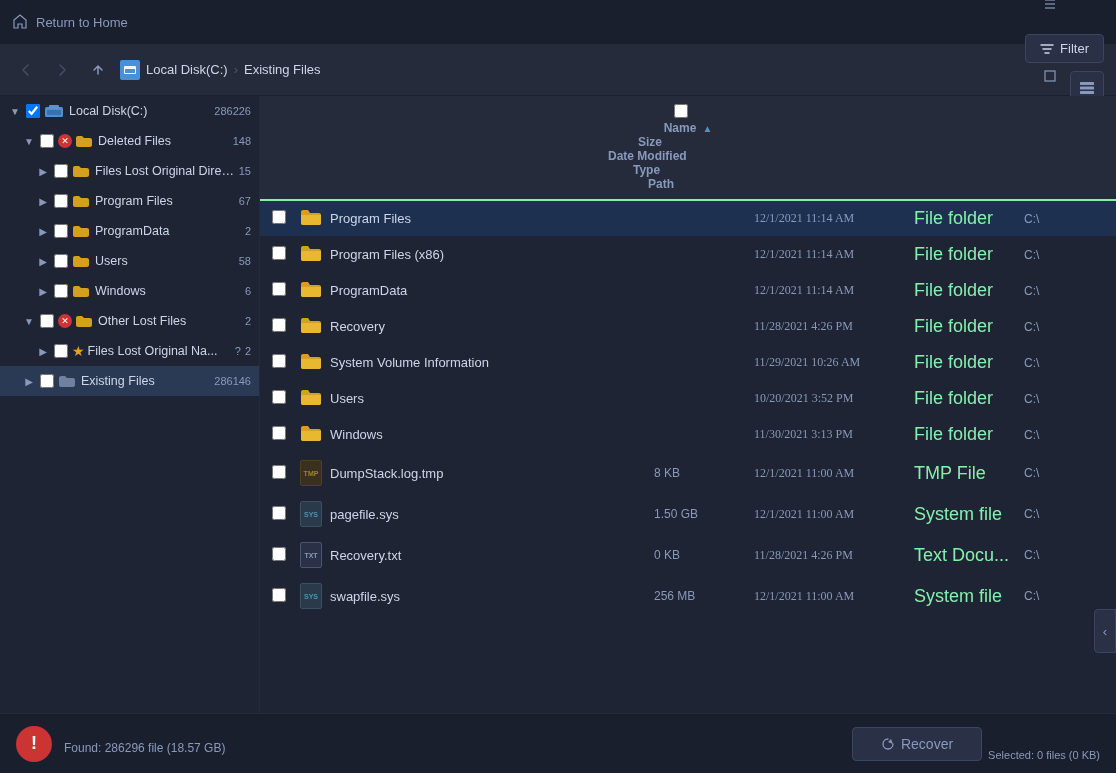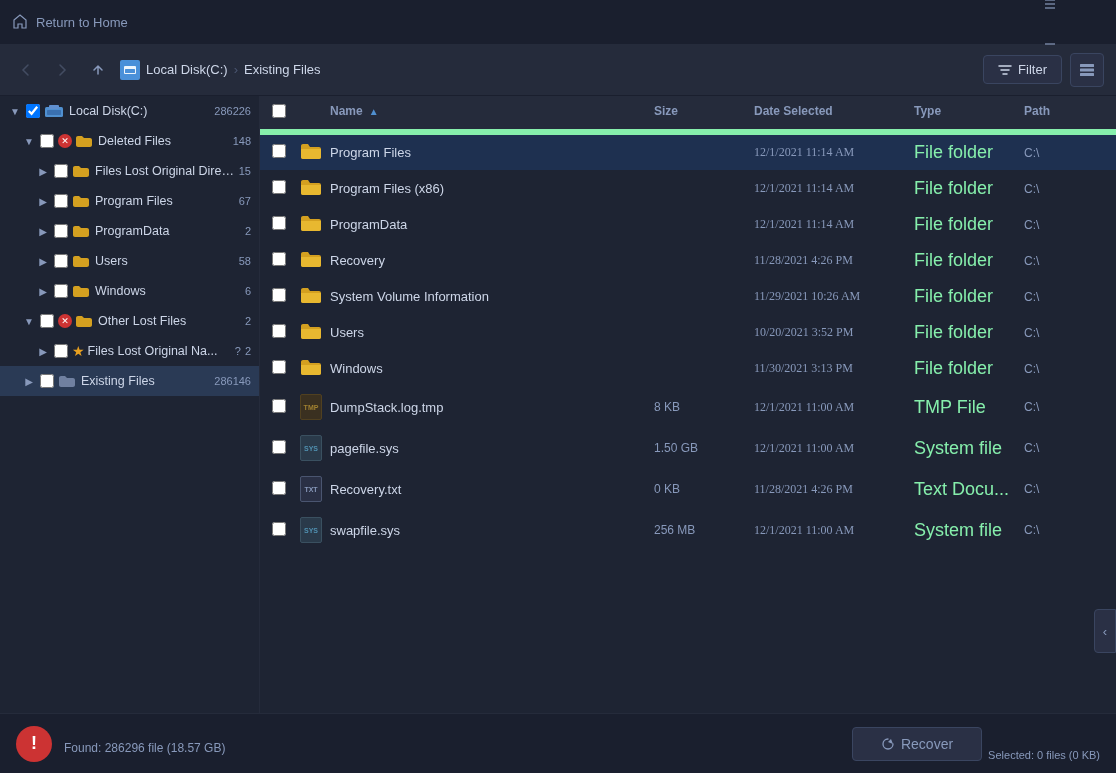--- a/index.html
+++ b/index.html
@@ -16,21 +16,21 @@
 
     
     .nav-bar { display: flex; align-items: center; background: #252b3b; height: 52px; padding: 0 12px; gap: 8px; border-bottom: 1px solid #1a1f2e; }
     .nav-btn { width: 28px; height: 28px; background: transparent; border: none; color: #8899bb; cursor: pointer; display: flex; align-items: center; justify-content: center; border-radius: 4px; }
     .nav-btn:disabled { opacity: 0.3; cursor: default; }
     .breadcrumb { display: flex; align-items: center; gap: 6px; flex: 1; }
     .breadcrumb-icon { width: 20px; height: 20px; background: #4a90d9; border-radius: 2px; display: flex; align-items: center; justify-content: center; font-size: 11px; color: white; }
     .breadcrumb-text { color: #cdd6e8; font-size: 13px; }
     .breadcrumb-sep { color: #4a5570; }
     .breadcrumb-current { color: #cdd6e8; font-weight: 500; }
-    .nav-actions { display: flex; align-items: center; gap: 8px; }
+    .nav-actions { display: flex; align-items: flex-end; gap: 8px; flex-direction: column; }
     .filter-btn { display: flex; align-items: center; gap: 6px; background: #2a3045; border: 1px solid #3a4560; color: #cdd6e8; padding: 6px 14px; border-radius: 4px; cursor: pointer; font-size: 13px; }
     .view-btn { width: 34px; height: 34px; background: #2a3045; border: 1px solid #3a4560; color: #cdd6e8; border-radius: 4px; cursor: pointer; display: flex; align-items: center; justify-content: center; }
     .search-box { display: flex; align-items: center; background: #2a3045; border: 1px solid #3a4560; border-radius: 4px; padding: 6px 10px; gap: 8px; width: 220px; }
     .search-box input { background: transparent; border: none; color: #cdd6e8; font-size: 13px; outline: none; width: 100%; }
     .search-box input::placeholder { color: #5a6580; }
 
     
     .main { display: flex; height: calc(773px - 44px - 52px - 60px); }
 
     
@@ -47,21 +47,21 @@
     .tree-label { flex: 1; font-size: 12.5px; color: #cdd6e8; white-space: nowrap; overflow: hidden; text-overflow: ellipsis; }
     .tree-count { font-size: 11px; color: #8899bb; margin-left: 4px; flex-shrink: 0; }
     .badge-red { width: 14px; height: 14px; background: #cc3333; border-radius: 50%; display: inline-flex; align-items: center; justify-content: center; font-size: 9px; color: white; margin-right: 3px; flex-shrink: 0; }
     .badge-star { color: #e8a020; font-size: 14px; margin-right: 3px; }
     .badge-help { color: #8899bb; font-size: 11px; margin-left: 3px; }
 
     
     .content { flex: 1; background: #1e2433; overflow: hidden; display: flex; flex-direction: column; }
 
     
-    .table-header { display: flex; align-items: flex-start; background: #252b3b; border-bottom: 6px solid #86efac; padding: 8px 12px; min-height: 38px; flex-shrink: 0; }
+    .table-header { display: flex; align-items: center; background: #252b3b; border-bottom: 2px solid #86efac; padding: 8px 12px; min-height: 38px; flex-shrink: 0; flex-direction: column; }
     .col-check { width: 28px; flex-shrink: 0; }
     .col-icon { width: 30px; flex-shrink: 0; }
     .col-name { flex: 1; display: flex; align-items: center; gap: 6px; color: #8899bb; font-size: 12px; font-weight: 600; }
     .col-size { width: 100px; color: #8899bb; font-size: 12px; font-weight: 600; flex-shrink: 0; }
     .col-date { width: 160px; color: #8899bb; font-size: 12px; font-weight: 600; flex-shrink: 0; }
     .col-type { width: 110px; color: #8899bb; font-size: 12px; font-weight: 600; flex-shrink: 0; }
     .col-path { width: 80px; color: #8899bb; font-size: 12px; font-weight: 600; flex-shrink: 0; }
     .sort-icon { color: #5090d0; font-size: 10px; }
 
     
@@ -303,21 +303,21 @@
     <div class="table-header">
       <div class="col-check">
         <input type="checkbox" style="width: 14px; height: 14px;">
       </div>
       <div class="col-icon"></div>
       <div class="col-name">
         <span>Name</span>
         <span class="sort-icon">▲</span>
       </div>
       <div class="col-size">Size</div>
-      <div class="col-date">Date Selected</div>
+      <div class="col-date">Date Modified</div>
       <div class="col-type">Type</div>
       <div class="col-path">Path</div>
     </div>
 
     <div class="table-body">
 
       <div class="table-row highlighted">
         <div class="col-check"><input type="checkbox" style="width: 14px; height: 14px;"></div>
         <div class="col-icon">
           <svg width="22" height="18" viewBox="0 0 22 18" fill="none">

